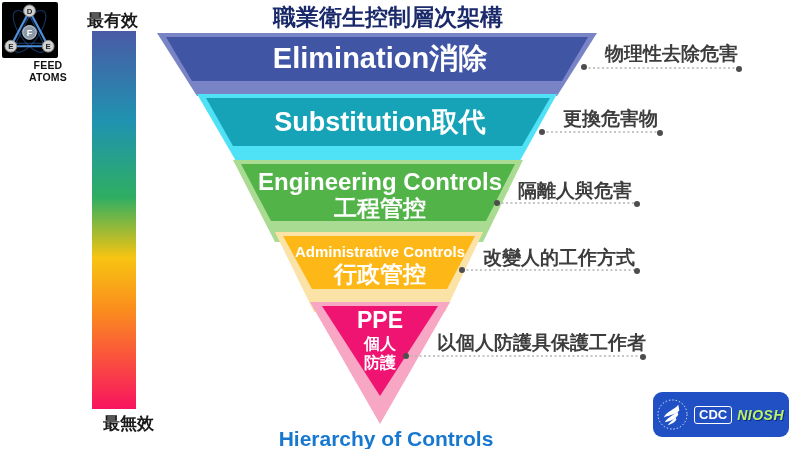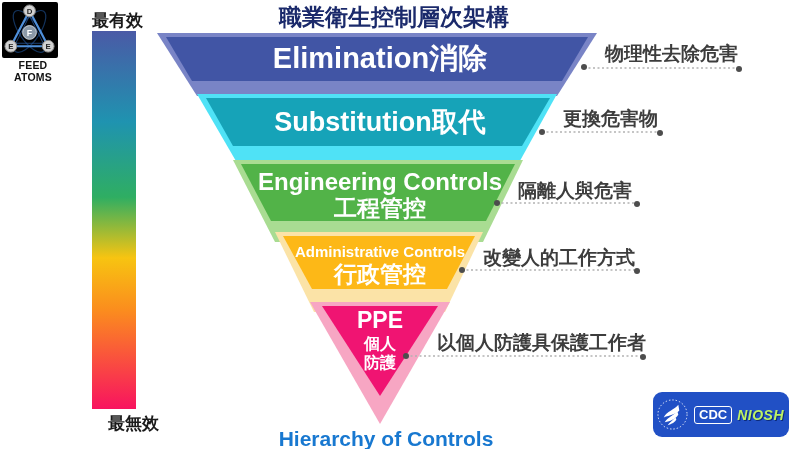--- a/index.html
+++ b/index.html
@@ -4,31 +4,31 @@
 <style>
   html,body{margin:0;padding:0;background:#e8e8e8;}
   .canvas{
     position:relative;width:800px;height:449px;background:#ffffff;
     overflow:hidden;font-family:"Liberation Sans","DejaVu Sans",sans-serif;
   }
   .abs{position:absolute;}
 
   
   .feed-logo{left:2px;top:2px;width:56px;height:56px;}
-  .feed-logo-text{left:0;top:59px;width:66px;text-align:center;
+  .feed-logo-text{left:15px;top:59px;width:66px;text-align:center;
     font-size:10.5px;font-weight:bold;color:#111;letter-spacing:.2px;}
 
   
-  .scale-label{width:56px;text-align:right;font-size:17px;font-weight:bold;color:#1a1a1a;}
+  .scale-label{width:56px;text-align:left;font-size:17px;font-weight:bold;color:#1a1a1a;}
   .scale-label.top{left:87px;top:9px;}
   .scale-label.bottom{left:103px;top:412px;}
   .gradient-bar{left:92px;top:31px;width:44px;height:378px;}
 
   
-  .page-title{left:244px;top:2px;width:300px;text-align:center;
+  .page-title{left:238px;top:2px;width:300px;text-align:center;
     font-size:23px;font-weight:bold;color:#1b2a6b;}
   .footer-title{left:256px;top:427px;width:260px;text-align:center;
     font-size:21px;font-weight:bold;color:#1878d0;}
 
   
   .pyramid-svg{left:0;top:0;width:800px;height:449px;}
   .tier-text{fill:#ffffff;font-weight:bold;text-anchor:middle;
     font-family:"Liberation Sans","DejaVu Sans",sans-serif;}
   .annot-text{fill:#3d3d3d;font-weight:bold;text-anchor:start;font-size:19px;
     font-family:"Liberation Sans","DejaVu Sans",sans-serif;}

